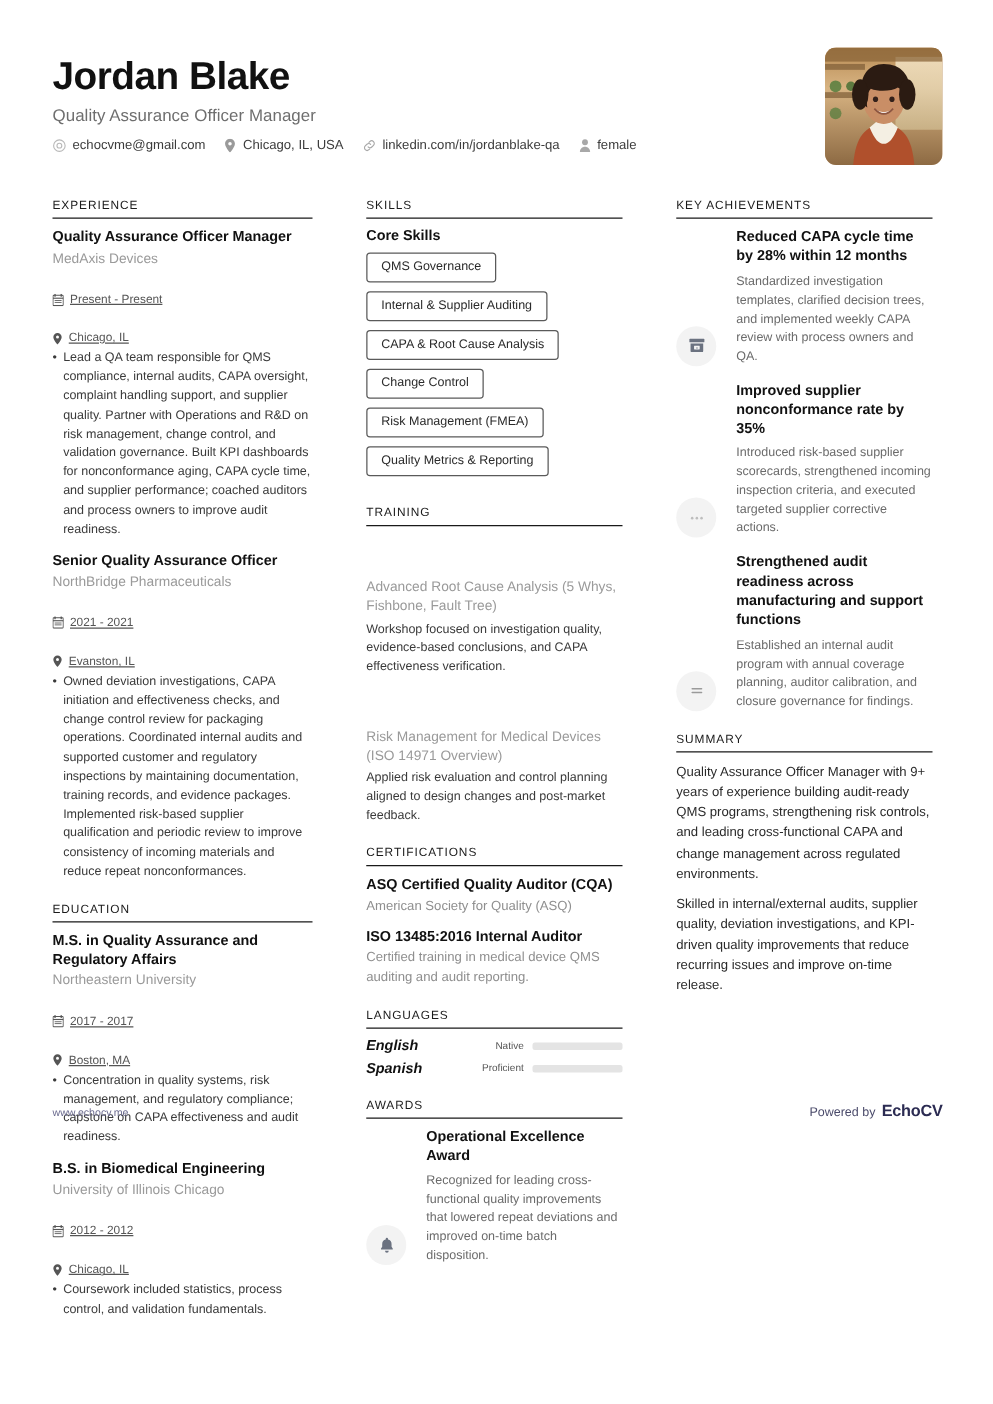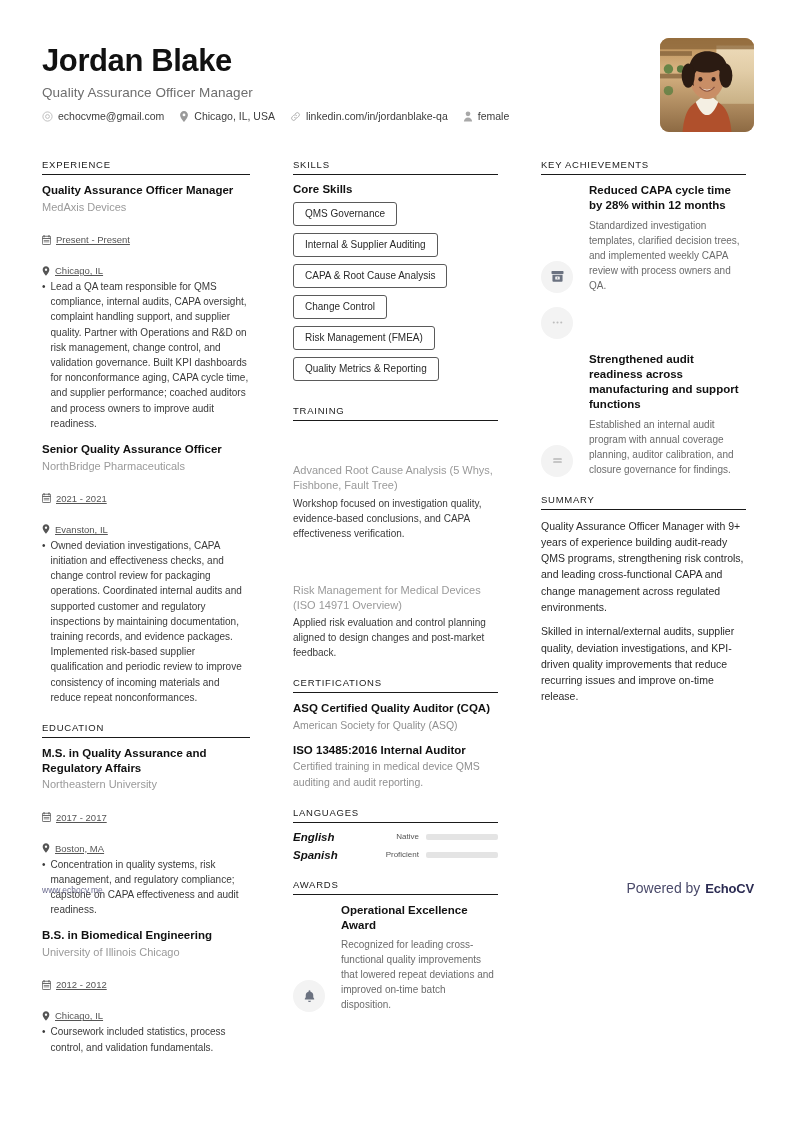--- a/index.html
+++ b/index.html
@@ -274,21 +274,21 @@
     font-size: 8.5px;
     color: #6b6b8f;
     margin-top: 27px;
   }
   .footer-right {
     display: flex;
     align-items: baseline;
     gap: 5px;
   }
   .footer-powered {
-    font-size: 14px;
+    font-size: 10px;
     color: #4a4a6a;
     padding-left: 25px;
   }
   .footer-brand {
     font-size: 13px;
     font-weight: bold;
     color: #2b2b52;
     letter-spacing: -0.2px;
     text-align: center;
   }
@@ -619,20 +619,24 @@
         </div>
 
         <div class="icon-item">
           <span class="icon-circle">
             <svg width="15" height="15" viewBox="0 0 16 16" fill="#bdbdbd">
               <circle cx="4" cy="8" r="1.1"></circle>
                 <circle cx="8" cy="8" r="1.1"></circle>
                 <circle cx="12" cy="8" r="1.1"></circle>
             </svg>
           </span>
+          <span class="icon-body">
+            <span class="icon-title" style="display:block;">Improved supplier nonconformance rate by 35%</span>
+            <span class="icon-desc" style="display:block;">Introduced risk-based supplier scorecards, strengthened incoming inspection criteria, and executed targeted supplier corrective actions.</span>
+          </span>
         </div>
 
         <div class="icon-item">
           <span class="icon-circle">
             <svg width="15" height="15" viewBox="0 0 16 16" fill="none" stroke="#9a9a9a" stroke-width="1.3" stroke-linecap="round">
               <path d="M4 6.4h8"></path>
                 <path d="M4 9.6h8"></path>
             </svg>
           </span>
           <span class="icon-body">

